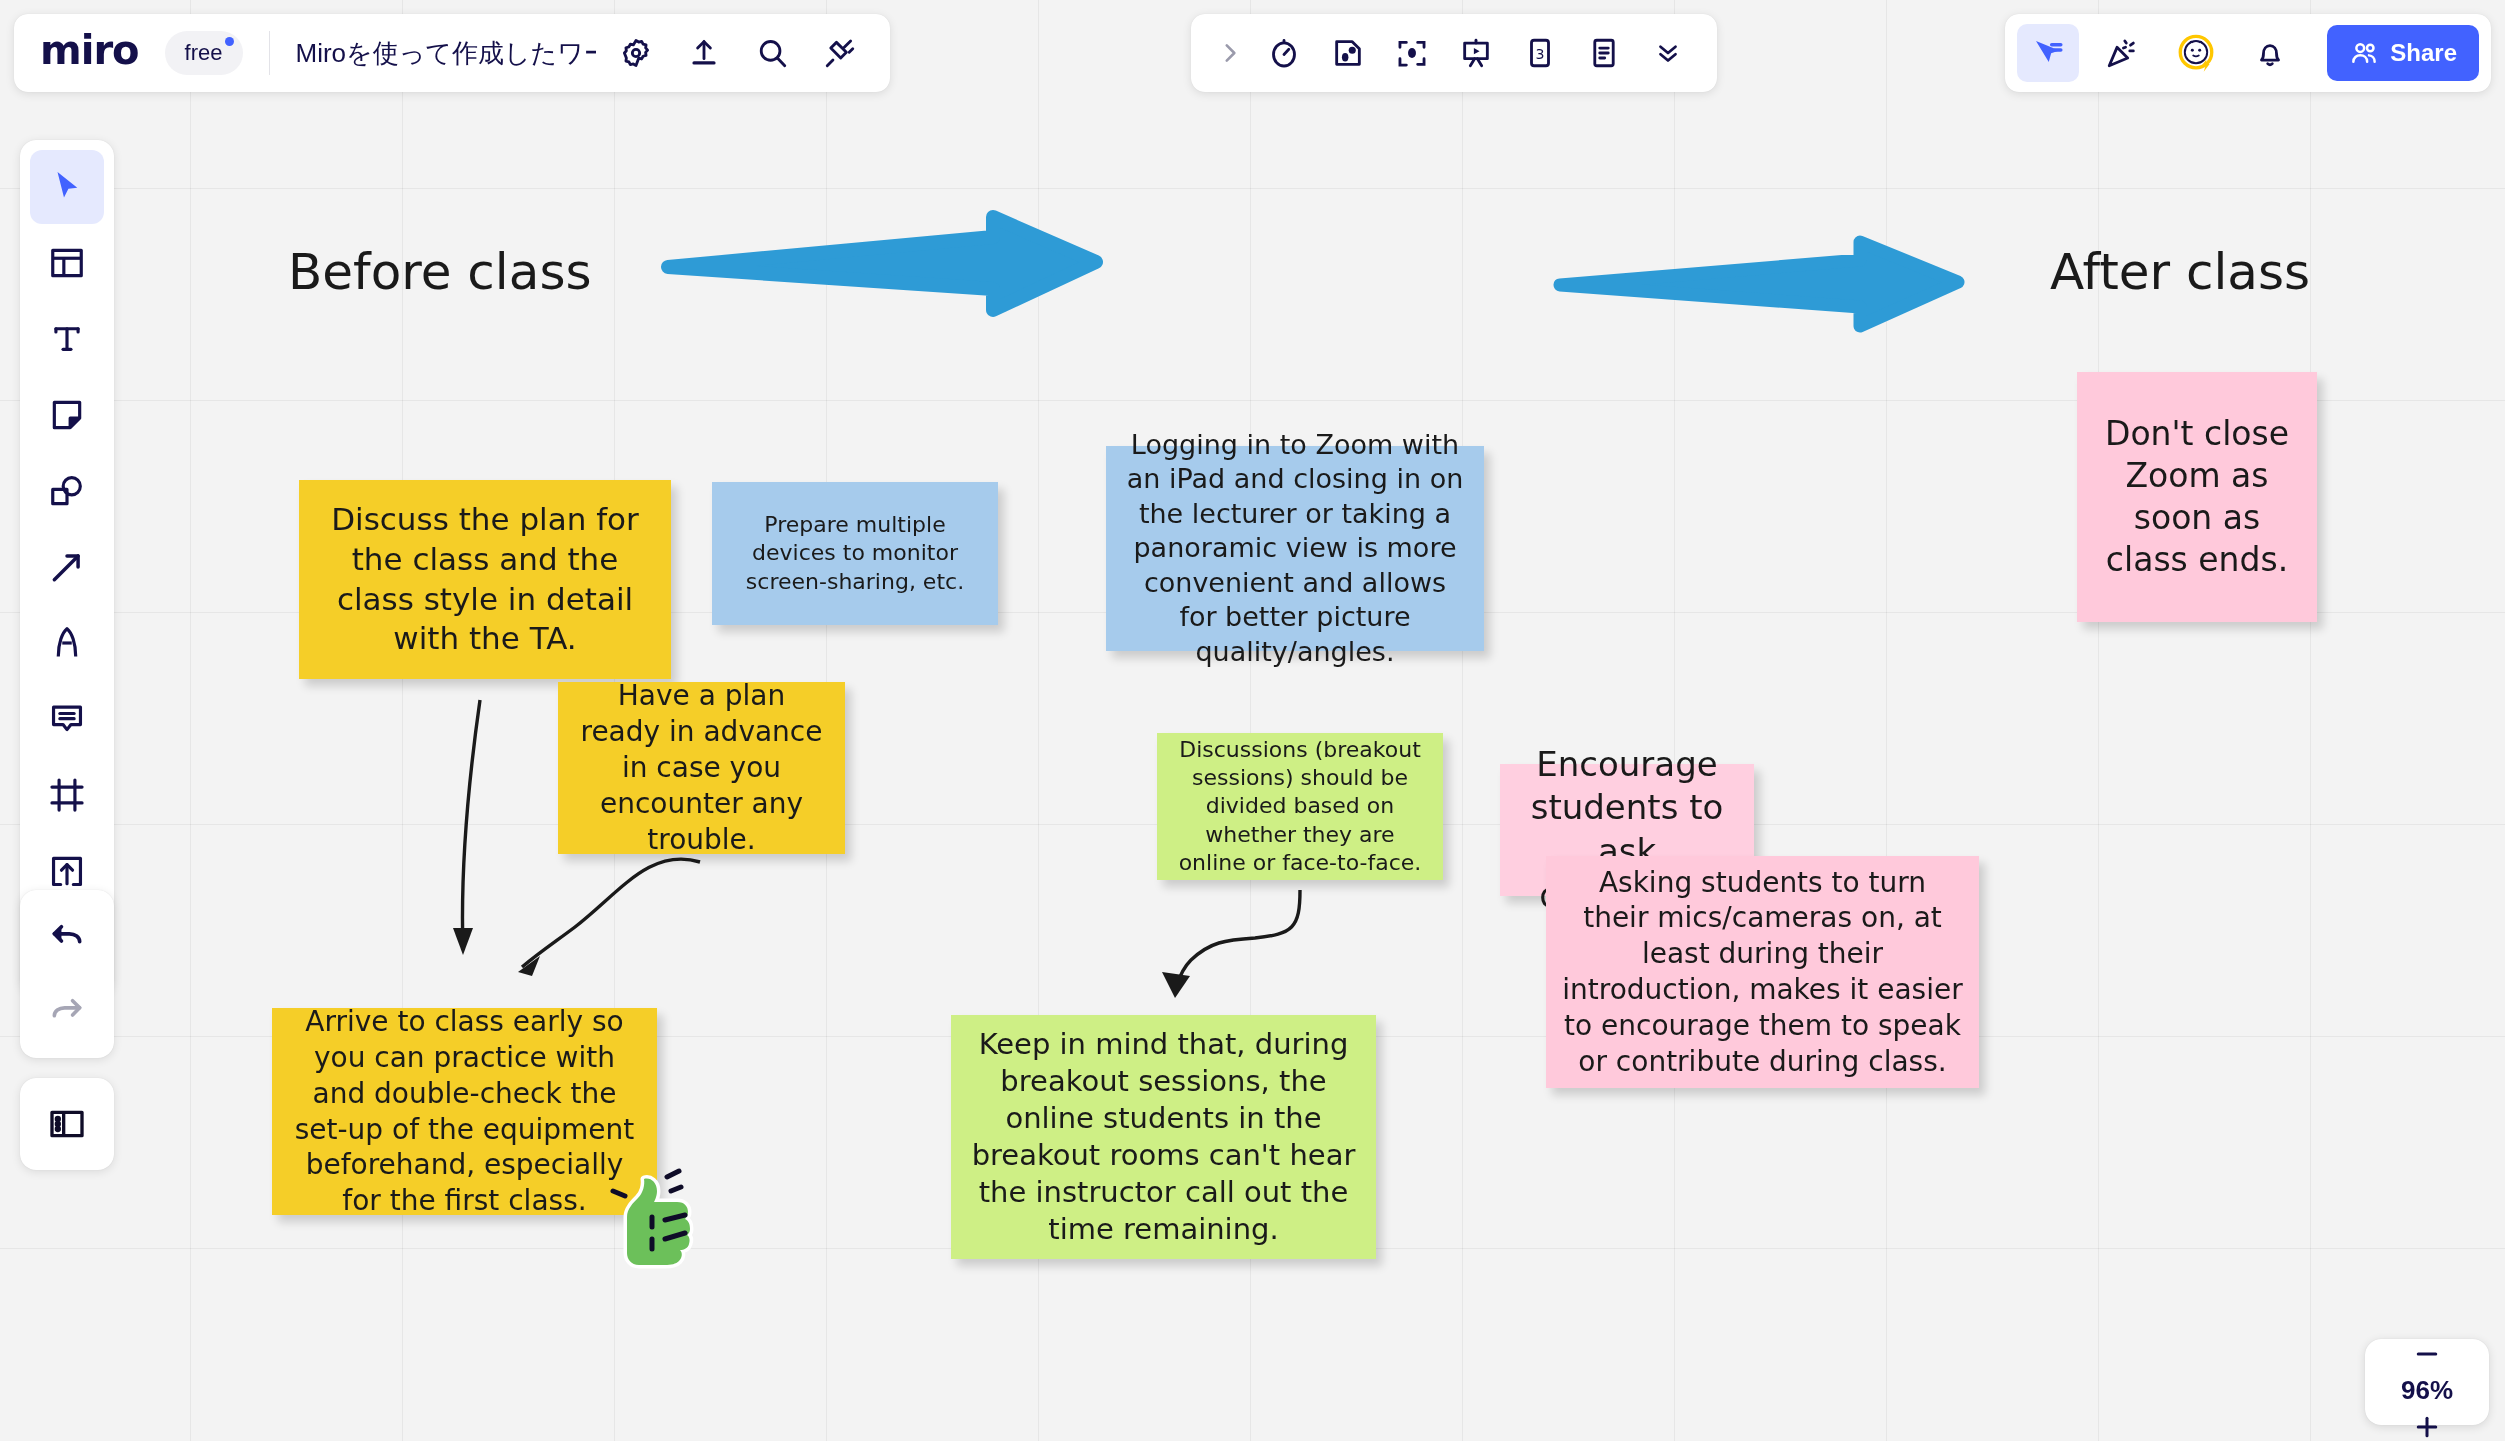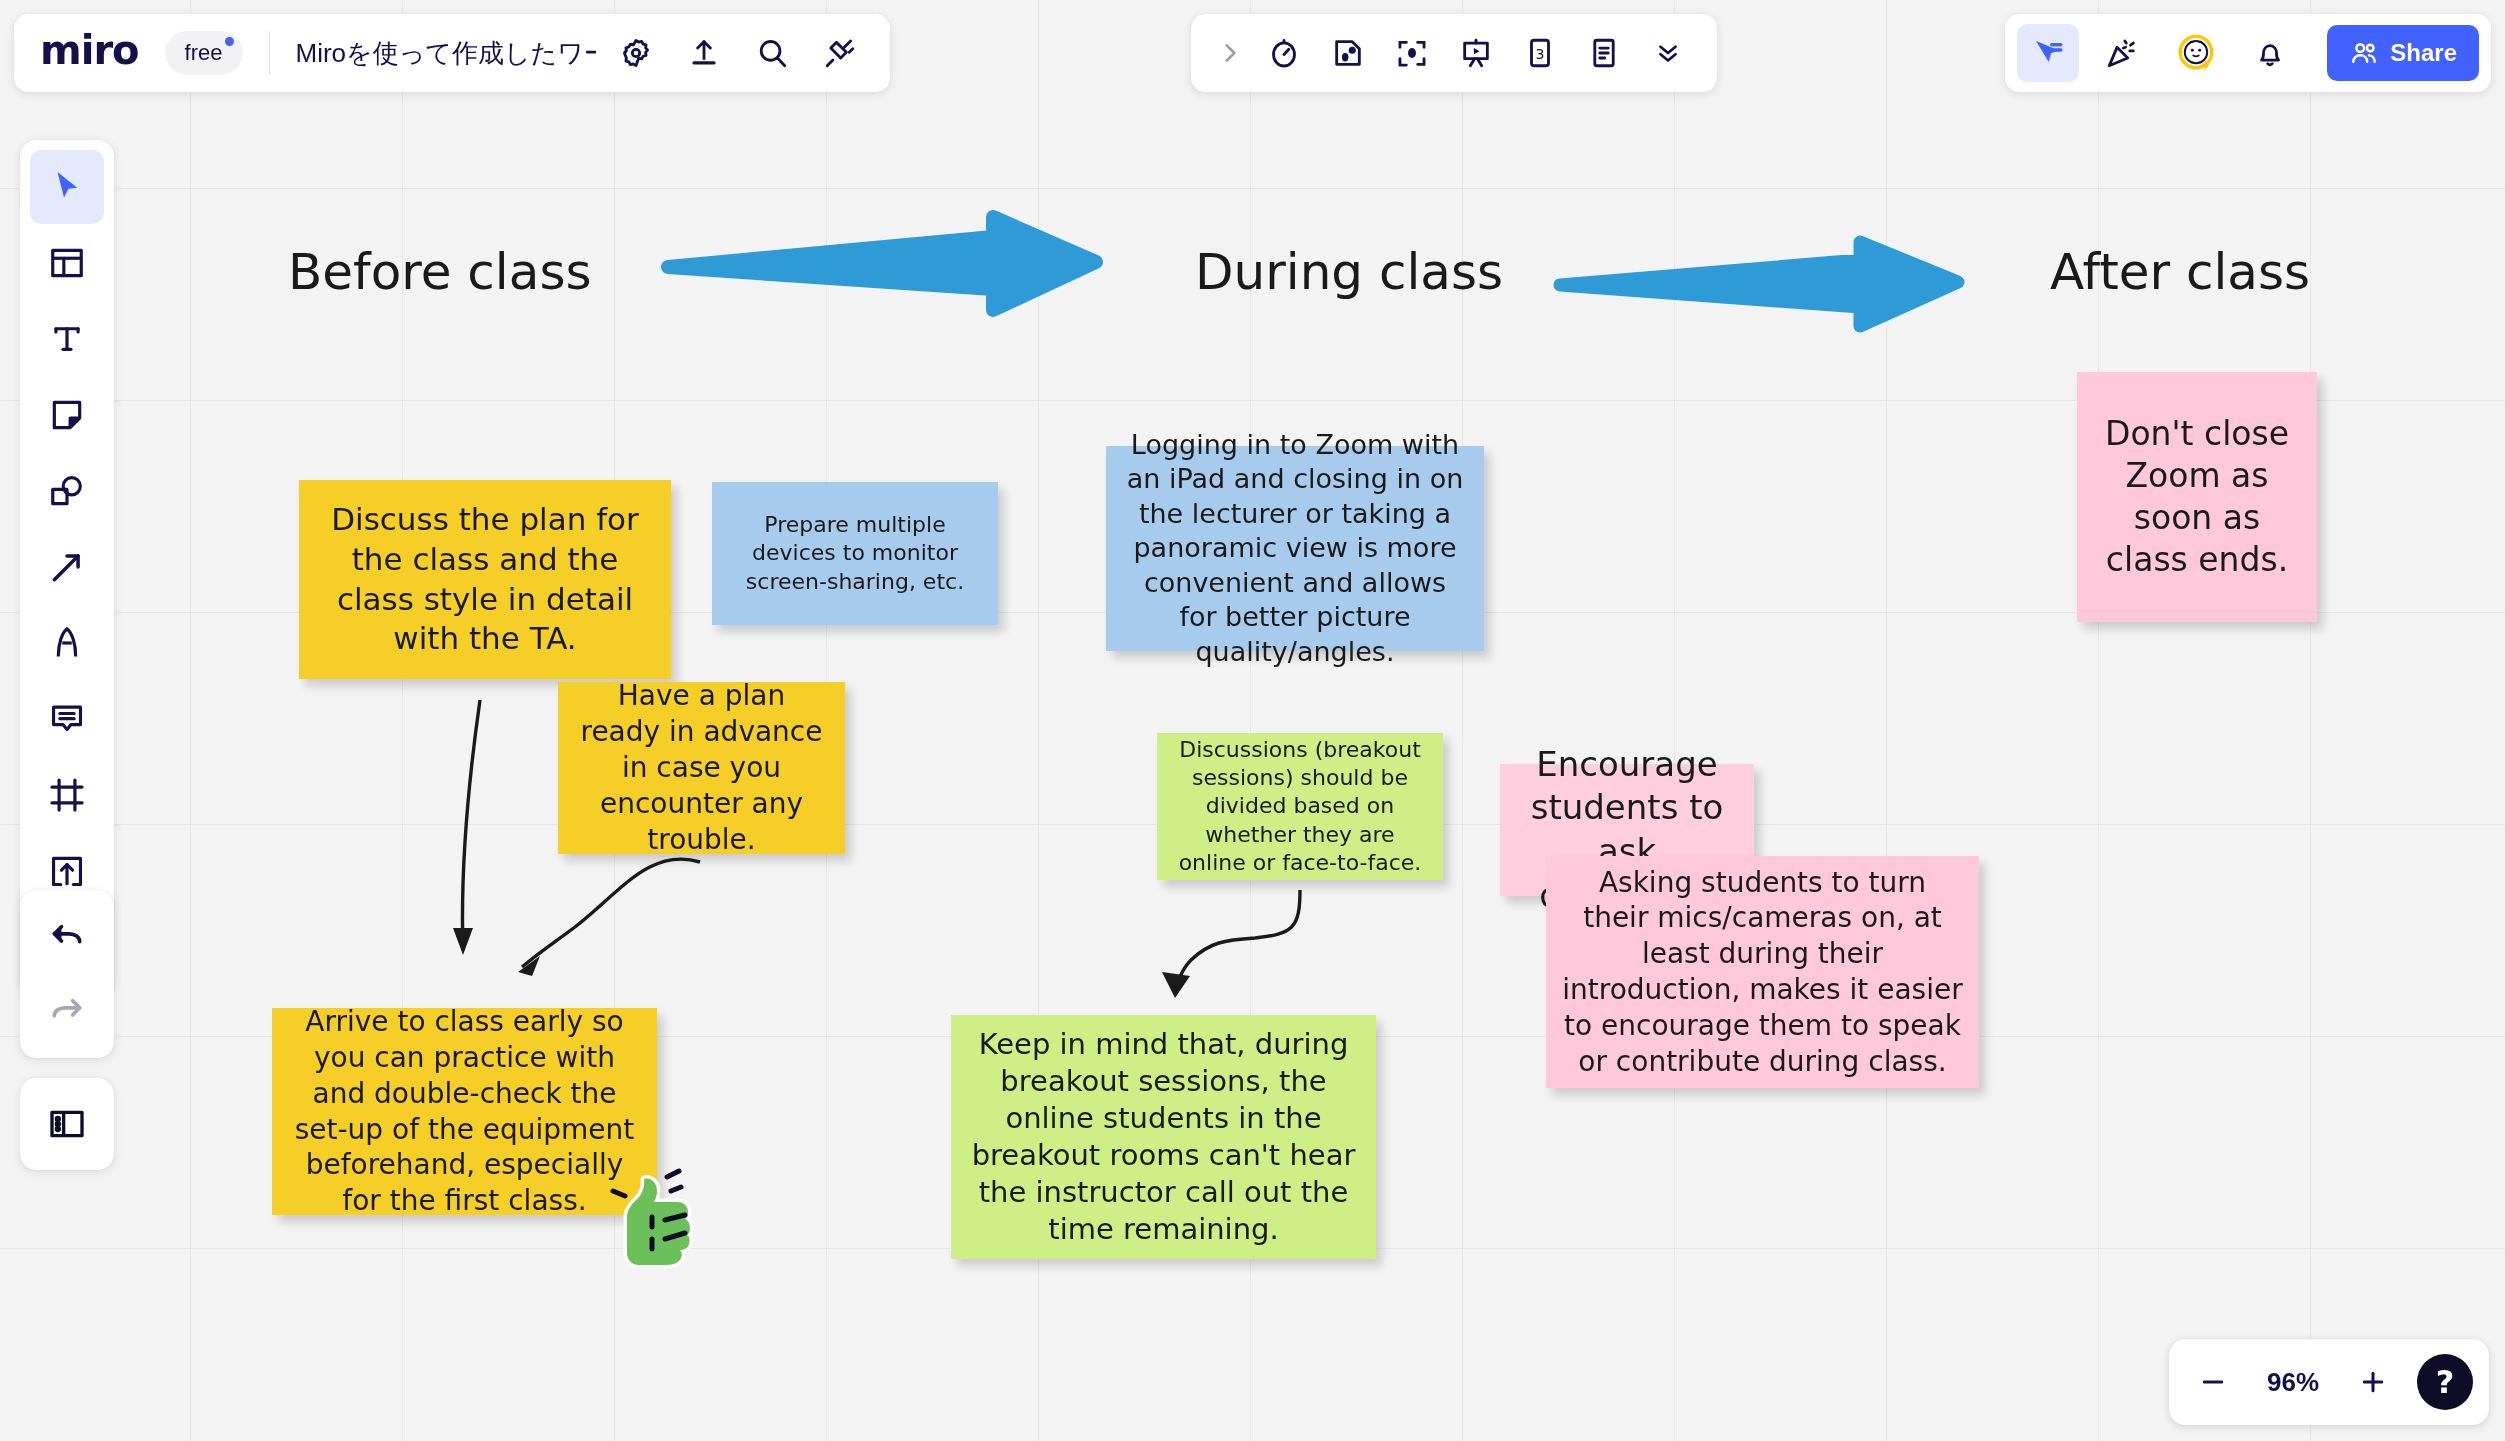--- a/index.html
+++ b/index.html
@@ -106,21 +106,21 @@
     width: 94px; height: 92px; background: #fff; border-radius: 16px;
     box-shadow: 0 2px 10px rgba(0,0,0,0.10), 0 0 1px rgba(0,0,0,0.12);
     display: flex; align-items: center; justify-content: center; cursor: pointer;
   }
 
   
   #zoombar {
     position: absolute; right: 16px; bottom: 16px;
     height: 86px; background: #fff; border-radius: 16px;
     box-shadow: 0 2px 10px rgba(0,0,0,0.12), 0 0 1px rgba(0,0,0,0.12);
-    display: flex; align-items: center; padding: 0 16px; gap: 6px;
+    display: flex; align-items: center; padding: 0 16px; gap: 6px; flex-direction: column;
   }
   .zoom-ic { width: 56px; height: 56px; display:flex; align-items:center; justify-content:center;
              border-radius: 10px; cursor: pointer; }
   .zoom-val { font-size: 26px; color: #14104a; font-weight: 600; width: 92px; text-align: center; }
   .help-btn {
     width: 56px; height: 56px; border-radius: 50%;
     background: #0f0c28; color: #fff;
     display: flex; align-items: center; justify-content: center;
     font-size: 32px; font-weight: 700; cursor: pointer; margin-left: 10px;
     font-family: "DejaVu Sans", sans-serif;
@@ -151,21 +151,20 @@
   svg.anno { position: absolute; overflow: visible; pointer-events: none; }
 </style>
 </head>
 <body>
 
 <div id="app">
 
   <div class="canvas">
 
     <div class="col-title" style="left:288px; top:243px;">Before class</div>
-    <div class="col-title" style="left:1195px; top:243px;">During class</div>
     <div class="col-title" style="left:2050px; top:243px;">After class</div>
 
     <svg class="anno" style="left:668px; top:215px;" width="430" height="100" viewBox="0 0 430 100">
       <path d="M0,52 L325,22 L325,2 L428,47 L325,95 L325,74 Z" fill="#2E9BD6" stroke="#2E9BD6" stroke-width="14" stroke-linejoin="round"></path>
     </svg>
     <svg class="anno" style="left:1560px; top:240px;" width="400" height="90" viewBox="0 0 400 90">
       <path d="M0,45 L300,20 L300,2 L398,42 L300,86 L300,67 Z" fill="#2E9BD6" stroke="#2E9BD6" stroke-width="13" stroke-linejoin="round"></path>
     </svg>
 
     <svg class="anno" style="left:455px; top:700px;" width="120" height="300" viewBox="0 0 120 300">

